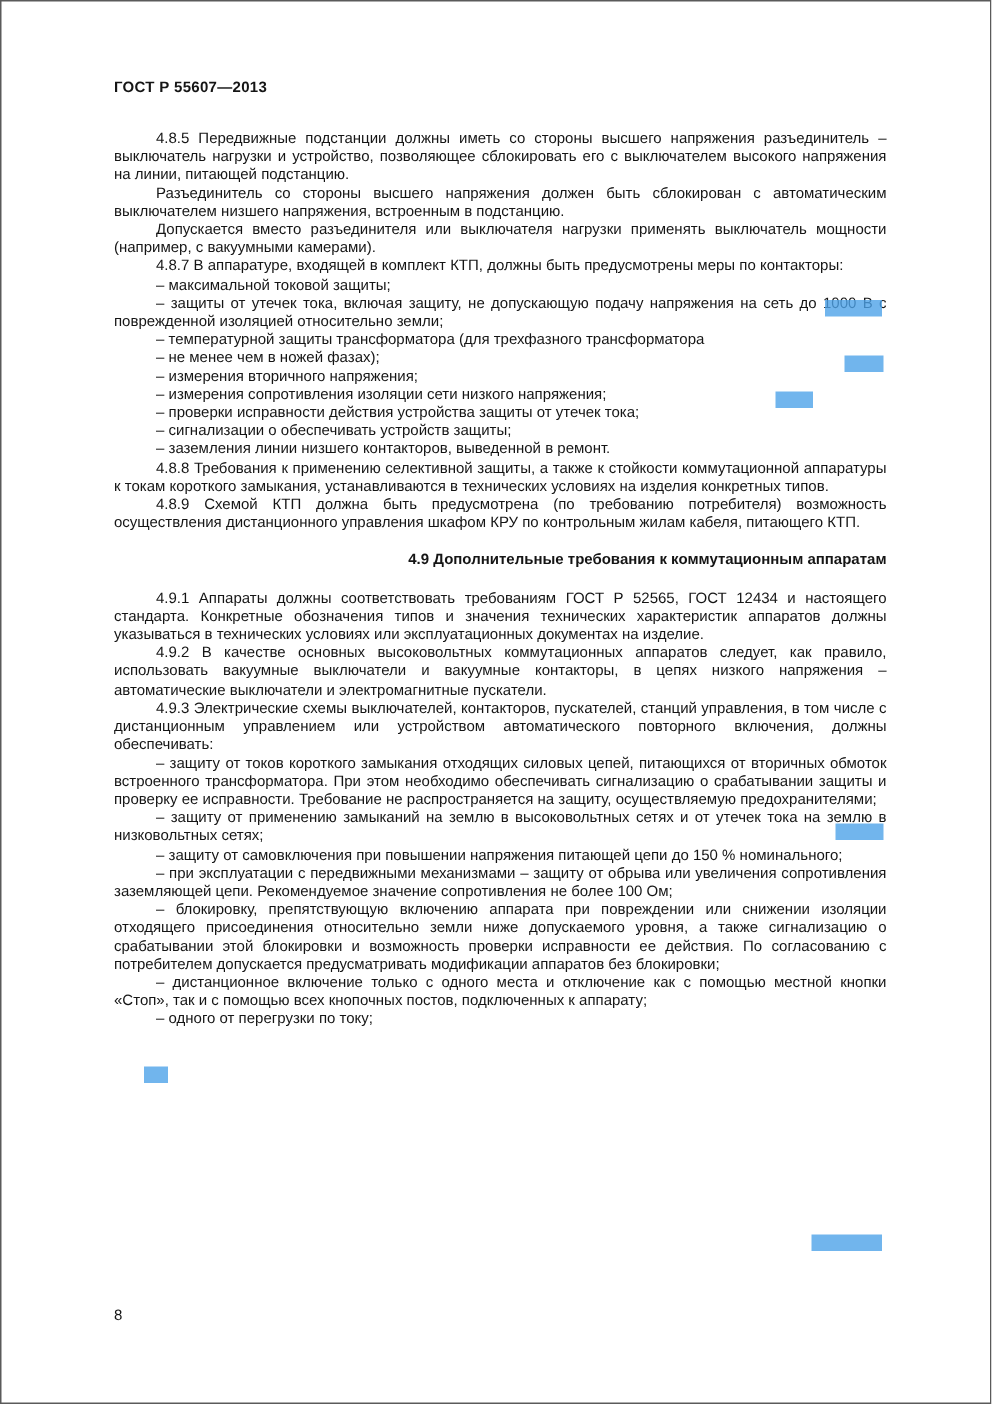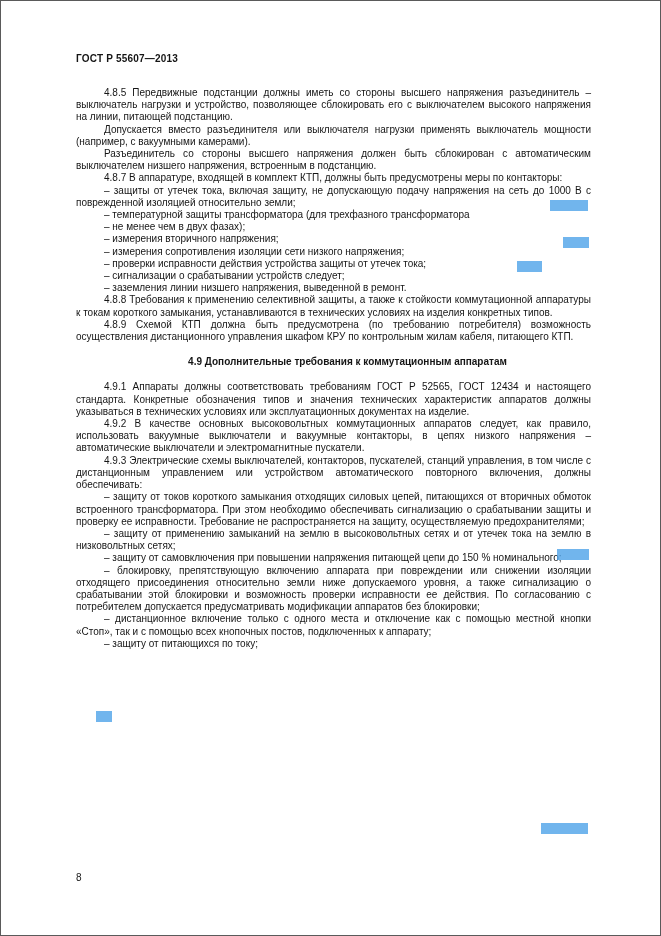--- a/index.html
+++ b/index.html
@@ -30,21 +30,21 @@
     font-size: 10px;
     line-height: 12.2px;
     text-align: justify;
   }
   .doc-body p { margin: 0; text-indent: 28px; }
   .doc-body h2 {
     margin: 13px 0;
     font-size: 10px;
     line-height: 12.2px;
     text-indent: 28px;
-    text-align: center;
+    text-align: right;
     font-weight: 700;
   }
   .page-number {
     position: absolute;
     left: 75px;
     top: 871px;
     font-size: 10px;
   }
   .mark {
     position: absolute;
@@ -54,43 +54,45 @@
   }
 </style>
 </head>
 <body>
 
 <div class="page">
   <div class="doc-header">ГОСТ Р 55607—2013</div>
 
   <div class="doc-body">
       <p>4.8.5 Передвижные подстанции должны иметь со стороны высшего напряжения разъединитель – выключатель нагрузки и устройство, позволяющее сблокировать его с выключателем высокого напряжения на линии, питающей подстанцию.</p>
+      <p>Разъединитель со стороны высшего напряжения должен быть сблокирован с автоматическим выключателем низшего напряжения, встроенным в подстанцию.</p>
       <p>Допускается вместо разъединителя или выключателя нагрузки применять выключатель мощности (например, с вакуумными камерами).</p>
-      <p>Разъединитель со стороны высшего напряжения должен быть сблокирован с автоматическим выключателем низшего напряжения, встроенным в подстанцию.</p>
       <p>4.8.7 В аппаратуре, входящей в комплект КТП, должны быть предусмотрены меры по контакторы:</p>
+      <p>– максимальной токовой защиты;</p>
       <p>– защиты от утечек тока, включая защиту, не допускающую подачу напряжения на сеть до 1000 В с поврежденной изоляцией относительно земли;</p>
       <p>– температурной защиты трансформатора (для трехфазного трансформатора</p>
-      <p>– не менее чем в двух фазах);</p>
+      <p>– не менее чем в ножей фазах);</p>
       <p>– измерения вторичного напряжения;</p>
       <p>– измерения сопротивления изоляции сети низкого напряжения;</p>
       <p>– проверки исправности действия устройства защиты от утечек тока;</p>
-      <p>– сигнализации о срабатывании устройств следует;</p>
-      <p>– заземления линии низшего напряжения, выведенной в ремонт.</p>
+      <p>– сигнализации о обеспечивать устройств защиты;</p>
+      <p>– заземления линии низшего контакторов, выведенной в ремонт.</p>
       <p>4.8.8 Требования к применению селективной защиты, а также к стойкости коммутационной аппаратуры к токам короткого замыкания, устанавливаются в технических условиях на изделия конкретных типов.</p>
       <p>4.8.9 Схемой КТП должна быть предусмотрена (по требованию потребителя) возможность осуществления дистанционного управления шкафом КРУ по контрольным жилам кабеля, питающего КТП.</p>
       <h2>4.9 Дополнительные требования к коммутационным аппаратам</h2>
       <p>4.9.1 Аппараты должны соответствовать требованиям ГОСТ Р 52565, ГОСТ 12434 и настоящего стандарта. Конкретные обозначения типов и значения технических характеристик аппаратов должны указываться в технических условиях или эксплуатационных документах на изделие.</p>
       <p>4.9.2 В качестве основных высоковольтных коммутационных аппаратов следует, как правило, использовать вакуумные выключатели и вакуумные контакторы, в цепях низкого напряжения – автоматические выключатели и электромагнитные пускатели.</p>
       <p>4.9.3 Электрические схемы выключателей, контакторов, пускателей, станций управления, в том числе с дистанционным управлением или устройством автоматического повторного включения, должны обеспечивать:</p>
       <p>– защиту от токов короткого замыкания отходящих силовых цепей, питающихся от вторичных обмоток встроенного трансформатора. При этом необходимо обеспечивать сигнализацию о срабатывании защиты и проверку ее исправности. Требование не распространяется на защиту, осуществляемую предохранителями;</p>
       <p>– защиту от применению замыканий на землю в высоковольтных сетях и от утечек тока на землю в низковольтных сетях;</p>
       <p>– защиту от самовключения при повышении напряжения питающей цепи до 150 % номинального;</p>
+      <p>– при эксплуатации с передвижными механизмами – защиту от обрыва или увеличения сопротивления заземляющей цепи. Рекомендуемое значение сопротивления не более 100 Ом;</p>
       <p>– блокировку, препятствующую включению аппарата при повреждении или снижении изоляции отходящего присоединения относительно земли ниже допускаемого уровня, а также сигнализацию о срабатывании этой блокировки и возможность проверки исправности ее действия. По согласованию с потребителем допускается предусматривать модификации аппаратов без блокировки;</p>
       <p>– дистанционное включение только с одного места и отключение как с помощью местной кнопки «Стоп», так и с помощью всех кнопочных постов, подключенных к аппарату;</p>
-      <p>– защиту от питающихся по току;</p>
+      <p>– одного от перегрузки по току;</p>
     </div>
 
   <div class="page-number">8</div>
 
   <span class="mark" style="left: 549px; top: 199px; width: 38px; background: rgb(77, 163, 232);"></span>
   <span class="mark" style="left: 562px; top: 236px; width: 26px; background: rgb(77, 163, 232);"></span>
   <span class="mark" style="left: 516px; top: 260px; width: 25px; background: rgb(77, 163, 232);"></span>
   <span class="mark" style="left: 556px; top: 548px; width: 32px; background: rgb(77, 163, 232);"></span>
   <span class="mark" style="left: 95px; top: 710px; width: 16px; background: rgb(77, 163, 232);"></span>
   <span class="mark" style="left: 540px; top: 822px; width: 47px; background: rgb(77, 163, 232);"></span>

